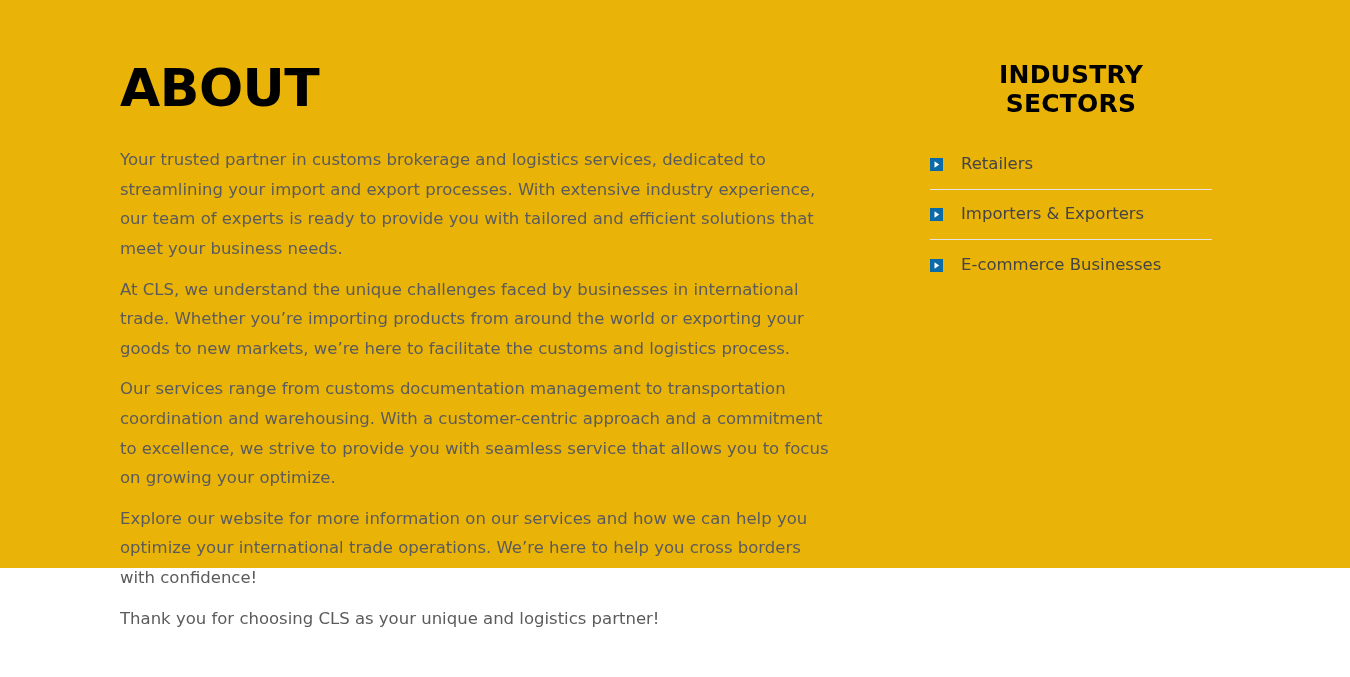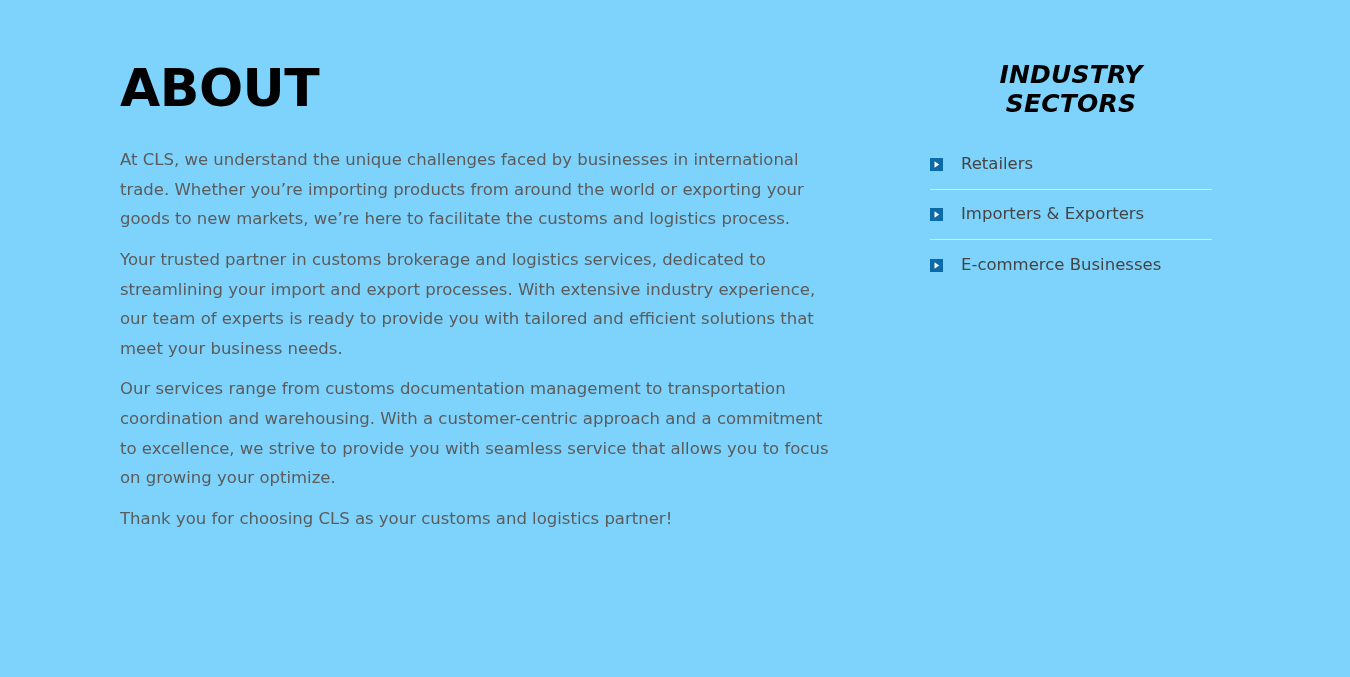--- a/index.html
+++ b/index.html
@@ -6,22 +6,22 @@
   html, body {
     width: 1350px;
     height: 677px;
     background: #ffffff;
     font-family: "Liberation Sans", sans-serif;
     overflow: hidden;
   }
   .page {
     position: relative;
     width: 1350px;
-    height: 677px;
-    background: #7dd3fc;
+    height: 568px;
+    background: #eab308;
   }
   
   .about-col {
     position: absolute;
     left: 120px;
     top: 60px;
     width: 720px;
   }
   .about-title {
     font-family: "DejaVu Sans", sans-serif;
@@ -48,21 +48,20 @@
     width: 282px;
   }
   .sectors-title {
     font-family: "DejaVu Sans", sans-serif;
     font-size: 25px;
     font-weight: 900;
     letter-spacing: 0.2px;
     color: #000000;
     text-align: center;
     margin-bottom: 22px;
-    font-style: italic;
   }
   .sector-list { list-style: none; }
   .sector-item {
     display: flex;
     align-items: center;
     height: 50px;
     border-bottom: 1px solid #e4e4e4;
     cursor: pointer;
   }
   .sector-item:last-child { border-bottom: none; }
@@ -83,24 +82,25 @@
     line-height: 1;
   }
 </style>
 </head>
 <body>
 
 <div class="page">
 
   <section class="about-col">
     <h1 class="about-title">ABOUT</h1>
+    <p class="about-para">Your trusted partner in customs brokerage and logistics services, dedicated to streamlining your import and export processes. With extensive industry experience, our team of experts is ready to provide you with tailored and efficient solutions that meet your business needs.</p>
     <p class="about-para">At CLS, we understand the unique challenges faced by businesses in international trade. Whether you’re importing products from around the world or exporting your goods to new markets, we’re here to facilitate the customs and logistics process.</p>
-    <p class="about-para">Your trusted partner in customs brokerage and logistics services, dedicated to streamlining your import and export processes. With extensive industry experience, our team of experts is ready to provide you with tailored and efficient solutions that meet your business needs.</p>
     <p class="about-para">Our services range from customs documentation management to transportation coordination and warehousing. With a customer-centric approach and a commitment to excellence, we strive to provide you with seamless service that allows you to focus on growing your optimize.</p>
-    <p class="about-para">Thank you for choosing CLS as your customs and logistics partner!</p>
+    <p class="about-para">Explore our website for more information on our services and how we can help you optimize your international trade operations. We’re here to help you cross borders with confidence!</p>
+    <p class="about-para">Thank you for choosing CLS as your unique and logistics partner!</p>
   </section>
 
   <aside class="sectors-col">
     <h2 class="sectors-title">INDUSTRY SECTORS</h2>
     <ul class="sector-list">
 
       <li class="sector-item">
         <span class="bullet-icon">
           <svg width="13" height="13" viewBox="0 0 13 13">
               <rect x="0" y="0" width="13" height="13" fill="#0b6ba8"></rect>

